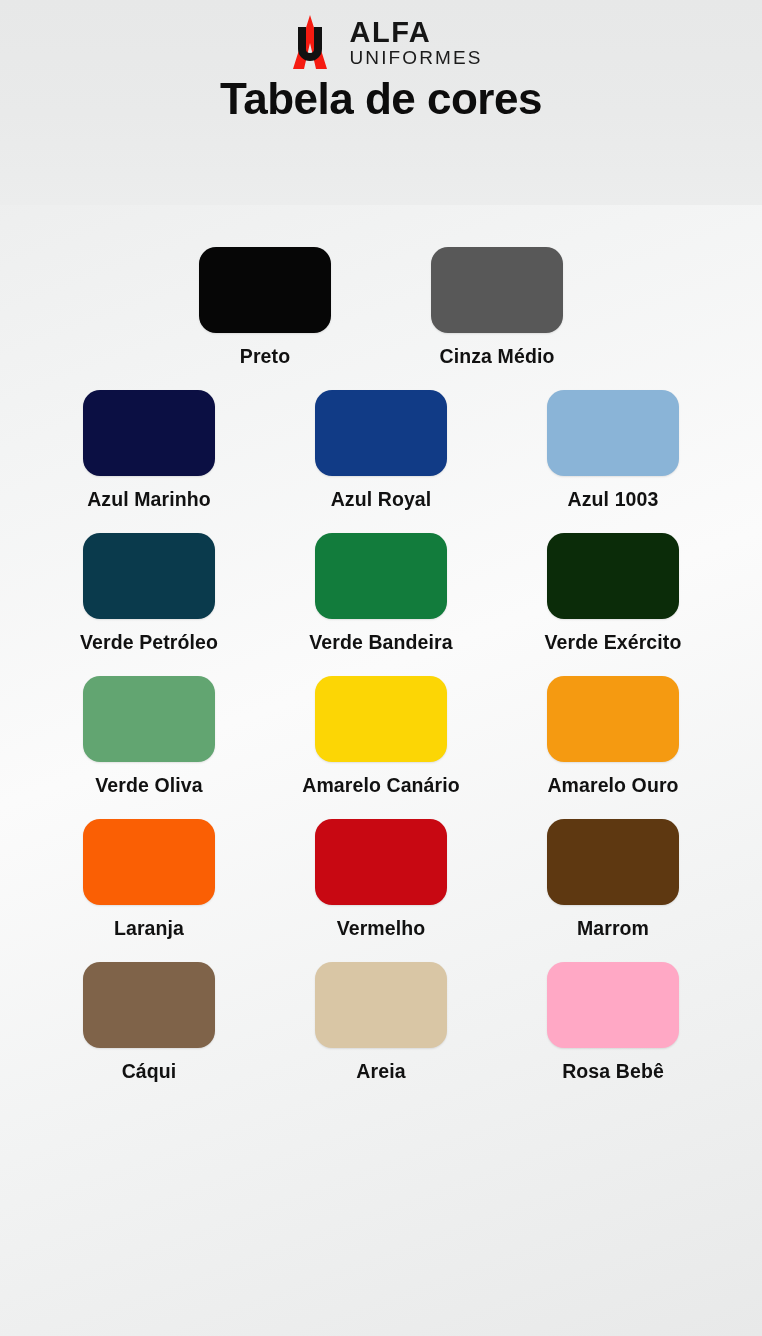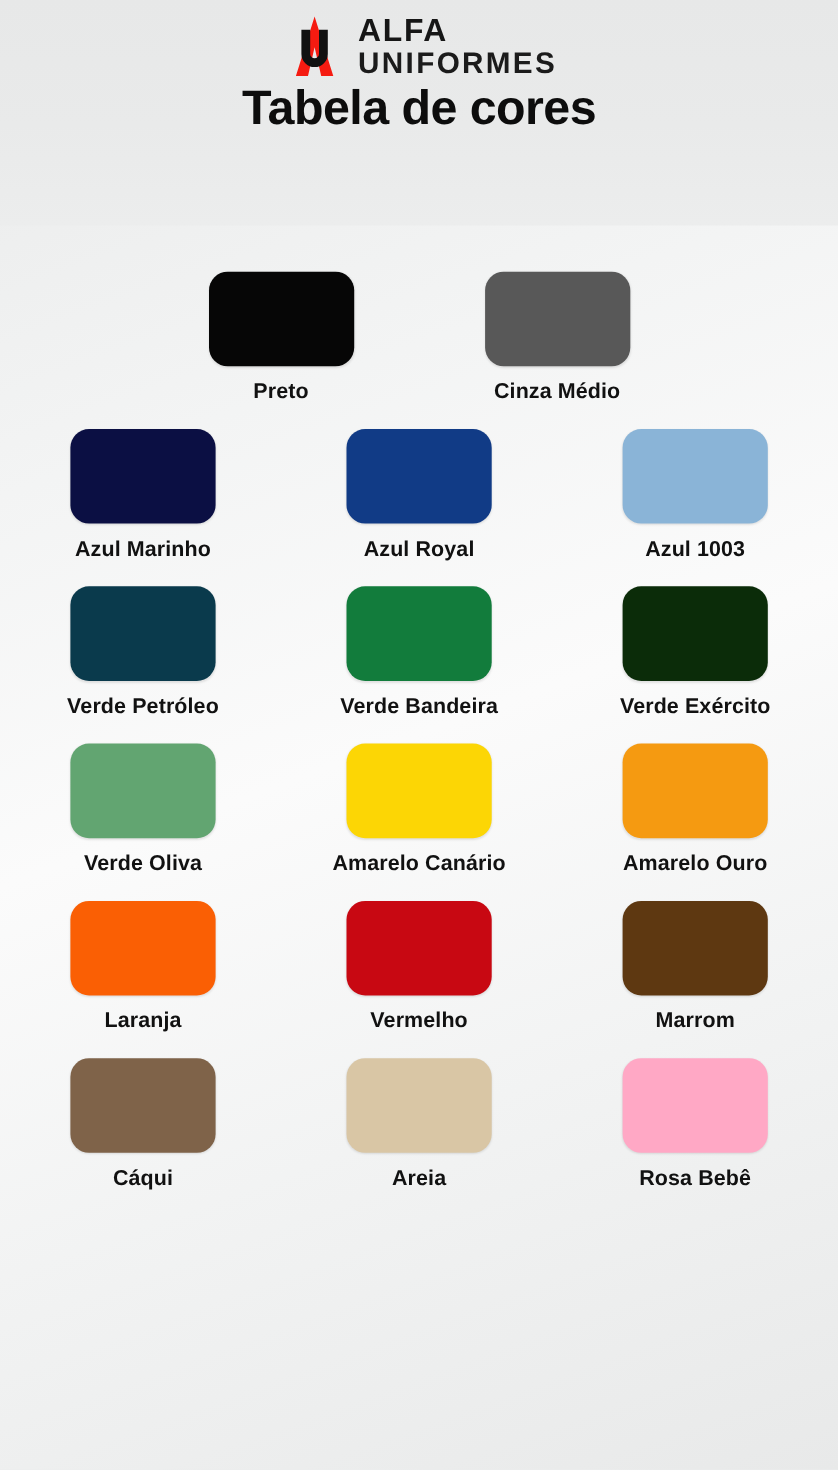--- a/index.html
+++ b/index.html
@@ -57,22 +57,22 @@
     font-family: "Liberation Sans", sans-serif;
     font-weight: bold;
     font-size: 29px;
     letter-spacing: 1.5px;
     color: #161616;
     display: block;
     margin-bottom: 1px;
   }
   .logo-word .sub {
     font-family: "Liberation Sans", sans-serif;
-    font-weight: bold;
-    font-size: 27px;
+    font-weight: normal;
+    font-size: 19px;
     letter-spacing: 2.1px;
     color: #1b1b1b;
     display: block;
   }
 
   .title-main {
     margin: 14px 0 0 0;
     font-family: "Liberation Sans", sans-serif;
     font-weight: bold;
     font-size: 44px;
@@ -90,21 +90,20 @@
   }
 
   
   .grid {
     padding: 42px 0 0 0;
   }
   .row {
     display: flex;
     justify-content: center;
     align-items: flex-start;
-    gap: 19px;
   }
   .cell {
     width: 232px;
     display: flex;
     flex-direction: column;
     align-items: center;
     margin-bottom: 22px;
   }
   .swatch {
     width: 132px;

